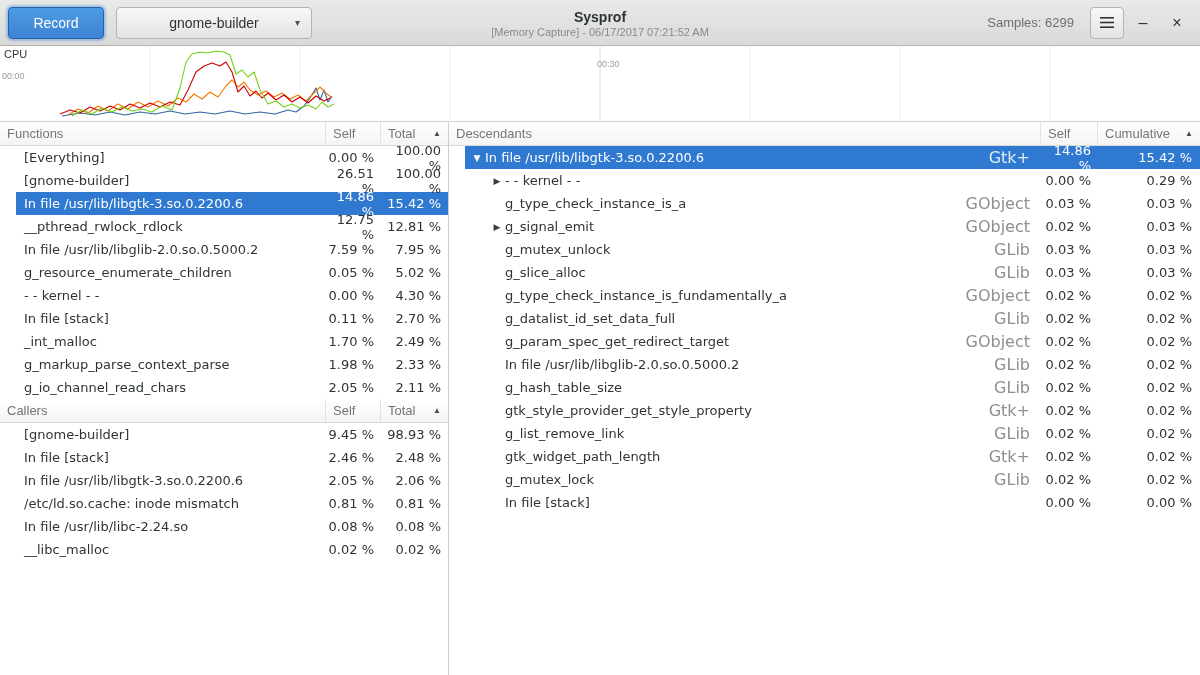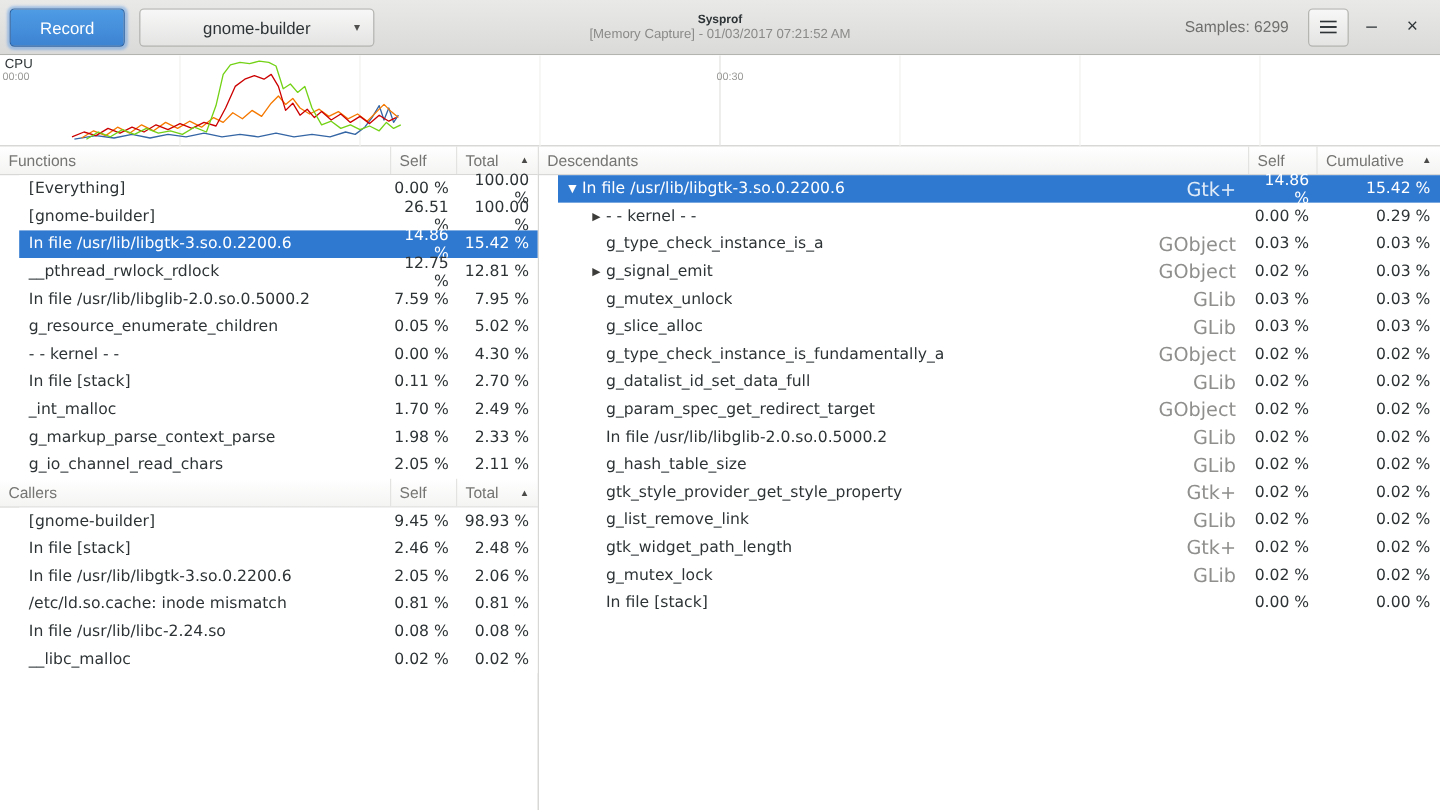--- a/index.html
+++ b/index.html
@@ -10,32 +10,32 @@
   .headerbar { height:46px; background:linear-gradient(#e9e9e8,#dadad9); border-bottom:1px solid #b3b3b0;
                display:flex; align-items:center; padding:0 8px; position:relative; }
   .btn { height:32px; border:1px solid #b4b4b1; border-radius:4px;
          background:linear-gradient(#f7f7f7,#e4e4e3); color:#2e3436; font-size:14px; cursor:default; }
   .record-btn { width:96px; background:linear-gradient(#4f9be4,#3d84d3); border:1px solid #2862a5;
                 color:#fff; box-shadow:0 0 2px 2px rgba(82,148,226,.45); }
   .process-btn { width:196px; margin-left:12px; position:relative;
                  display:flex; align-items:center; justify-content:center; }
   .process-btn .caret { position:absolute; right:11px; font-size:10px; color:#50504e; }
   .titlebox { position:absolute; left:50%; top:50%; transform:translate(-50%,-50%); text-align:center; }
-  .title { font-size:10px; font-weight:bold; color:#2e3436; }
+  .title { font-size:14px; font-weight:bold; color:#2e3436; }
   .subtitle { font-size:11px; color:#8a8a88; margin-top:1px; }
   .samples { margin-left:auto; font-size:13px; color:#6f6f6d; margin-right:16px; }
   .menu-btn { width:34px; display:flex; align-items:center; justify-content:center; }
   .win-btn { width:30px; height:30px; border:none; background:transparent; font-size:16px;
              color:#2e3436; margin-left:4px; display:flex; align-items:center; justify-content:center; }
 
   
   .cpu { position:relative; height:76px; border-bottom:1px solid #cfcfcd; background:#fff; }
   .cpu svg { position:absolute; left:0; top:0; }
   .cpu-label { position:absolute; left:4px; top:2px; font-size:11px; color:#2e3436; }
-  .t0  { position:absolute; left:2px;  top:13px; font-size:9px; color:#9a9a98; }
+  .t0  { position:absolute; left:2px;  top:25px; font-size:9px; color:#9a9a98; }
   .t30 { position:absolute; left:597px; top:13px; font-size:9px; color:#9a9a98; }
 
   
   .main { display:flex; height:553px;justify-content:center; }
   .left { width:449px; border-right:1px solid #cfcfcd; }
   .right { flex:1; min-width:0; }
 
   .thead { display:flex; height:24px; background:linear-gradient(#ffffff,#f4f4f3);
            border-bottom:1px solid #d8d8d6; font-size:13px; color:#757573; }
   .hcell { display:flex; align-items:center; padding:0 7px; }
@@ -68,21 +68,21 @@
 <body>
 
 <header class="headerbar">
   <button class="btn record-btn">Record</button>
   <button class="btn process-btn">
     <span>gnome-builder</span>
     <span class="caret">▾</span>
   </button>
   <div class="titlebox">
     <div class="title">Sysprof</div>
-    <div class="subtitle">[Memory Capture] - 01/03/2017 07:21:52 AM</div>
+    <div class="subtitle">[Memory Capture] - 06/17/2017 07:21:52 AM</div>
   </div>
   <div class="samples">Samples: 6299</div>
   <button class="btn menu-btn">
     <svg width="14" height="11" viewBox="0 0 14 11">
       <rect x="0" y="0" width="14" height="1.6" fill="#2e3436"></rect>
       <rect x="0" y="4.7" width="14" height="1.6" fill="#2e3436"></rect>
       <rect x="0" y="9.4" width="14" height="1.6" fill="#2e3436"></rect>
     </svg>
   </button>
   <button class="win-btn">–</button>

